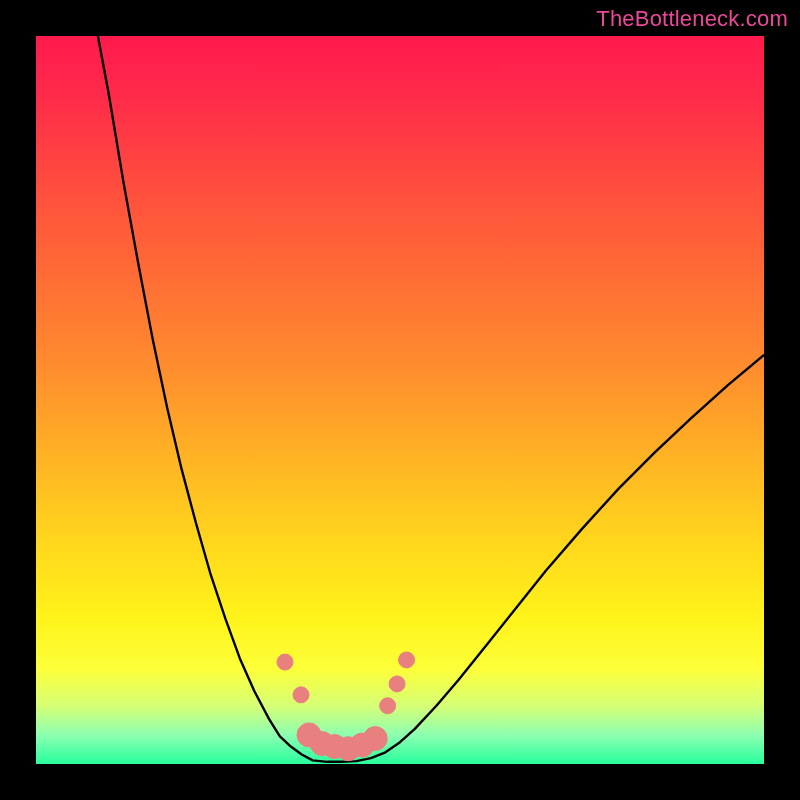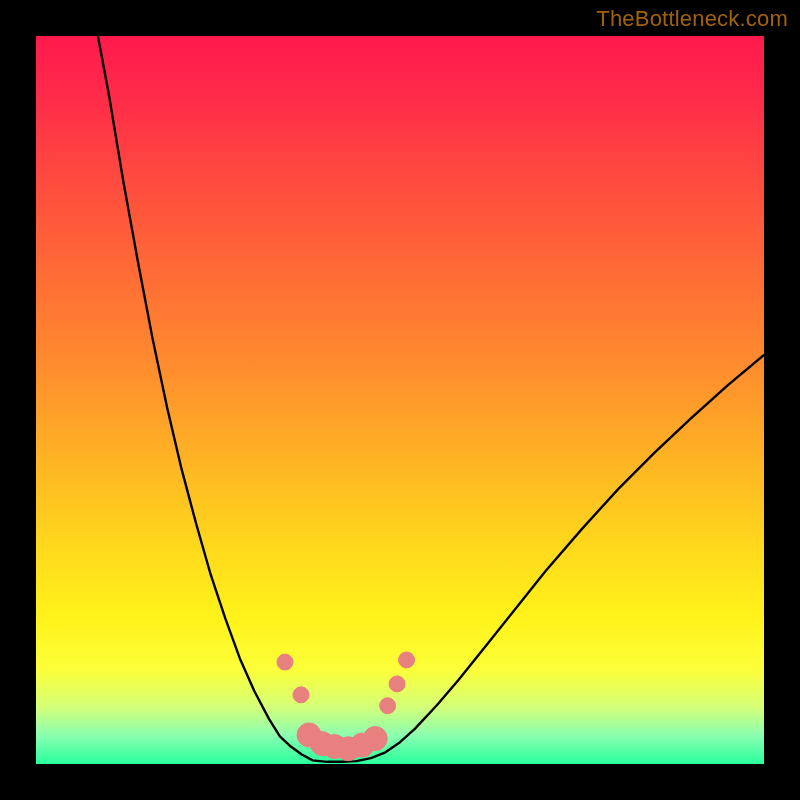--- a/index.html
+++ b/index.html
@@ -10,21 +10,21 @@
     height: 800px;
     background: #000;
   }
   .watermark {
     position: absolute;
     top: 6px;
     right: 12px;
     font-family: Arial, Helvetica, sans-serif;
     font-size: 22px;
     font-weight: 500;
-    color: #a16207;
+    color: #ec4899;
     letter-spacing: 0.2px;
     z-index: 10;
   }
   .plot-area {
     position: absolute;
     left: 36px;
     top: 36px;
     width: 728px;
     height: 728px;
   }

